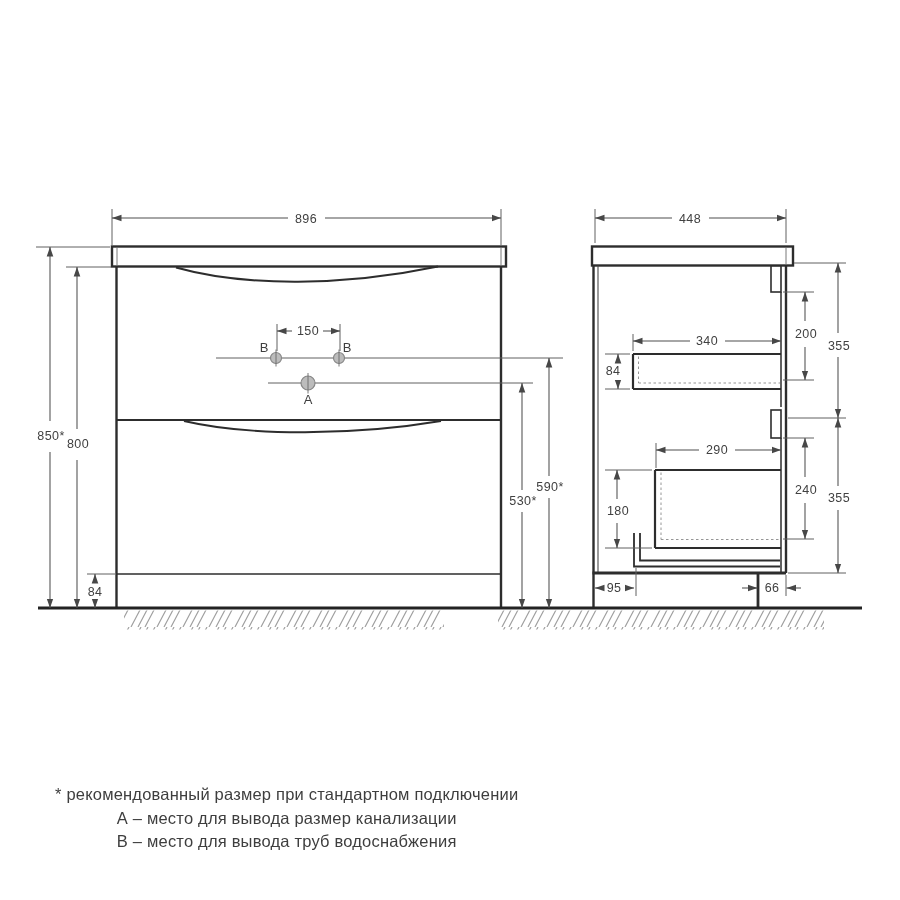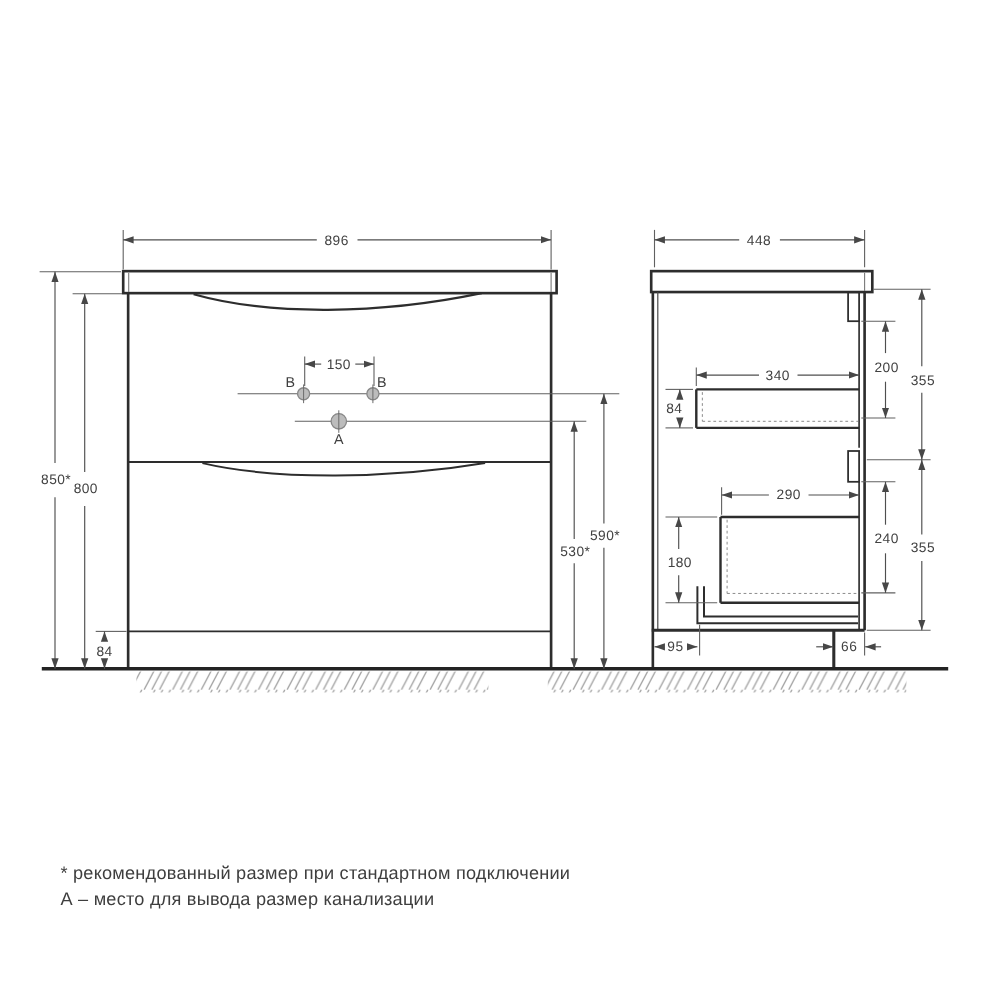--- a/index.html
+++ b/index.html
@@ -4,21 +4,21 @@
 <style>
   html,body{margin:0;padding:0;background:#ffffff;}
   #stage{position:relative;width:900px;height:900px;background:#ffffff;overflow:hidden;
          font-family:"Liberation Sans",sans-serif;}
   #drawing{position:absolute;left:0;top:0;}
   .dim-text{font-family:"Liberation Sans",sans-serif;font-size:12.5px;fill:#414141;
             letter-spacing:.4px;text-anchor:middle;}
   .pt-label{font-family:"Liberation Sans",sans-serif;font-size:13px;fill:#3f3f3f;text-anchor:middle;}
   #legend{position:absolute;left:55px;top:783px;color:#3e3e3e;font-size:16.5px;
           line-height:23.5px;letter-spacing:.2px;white-space:nowrap;}
-  .legend-line{height:23.5px;}
+  .legend-line{height:23.5px;text-align:center;}
 </style>
 </head>
 <body>
 
 <div id="stage">
   <svg id="drawing" width="900" height="900" viewBox="0 0 900 900">
     <defs>
       <marker id="arr" viewBox="0 0 10 8" refX="9.5" refY="4" markerWidth="10" markerHeight="8" markerUnits="userSpaceOnUse" orient="auto-start-reverse">
         <path d="M0,0.7 L9.5,4 L0,7.3 Z" fill="#474747"></path>
       </marker>
@@ -217,14 +217,15 @@
       <text class="dim-text" x="806" y="494">240</text>
       <text class="dim-text" x="839" y="502">355</text>
       <text class="dim-text" x="614" y="592">95</text>
       <text class="dim-text" x="772" y="592">66</text>
     </g>
   </svg>
 
   <div id="legend">
     <div class="legend-line">* рекомендованный размер при стандартном подключении</div>
     <div class="legend-line">А – место для вывода размер канализации</div>
+    <div class="legend-line">В – место для вывода труб водоснабжения</div>
   </div>
 </div>
 
 </body></html>

